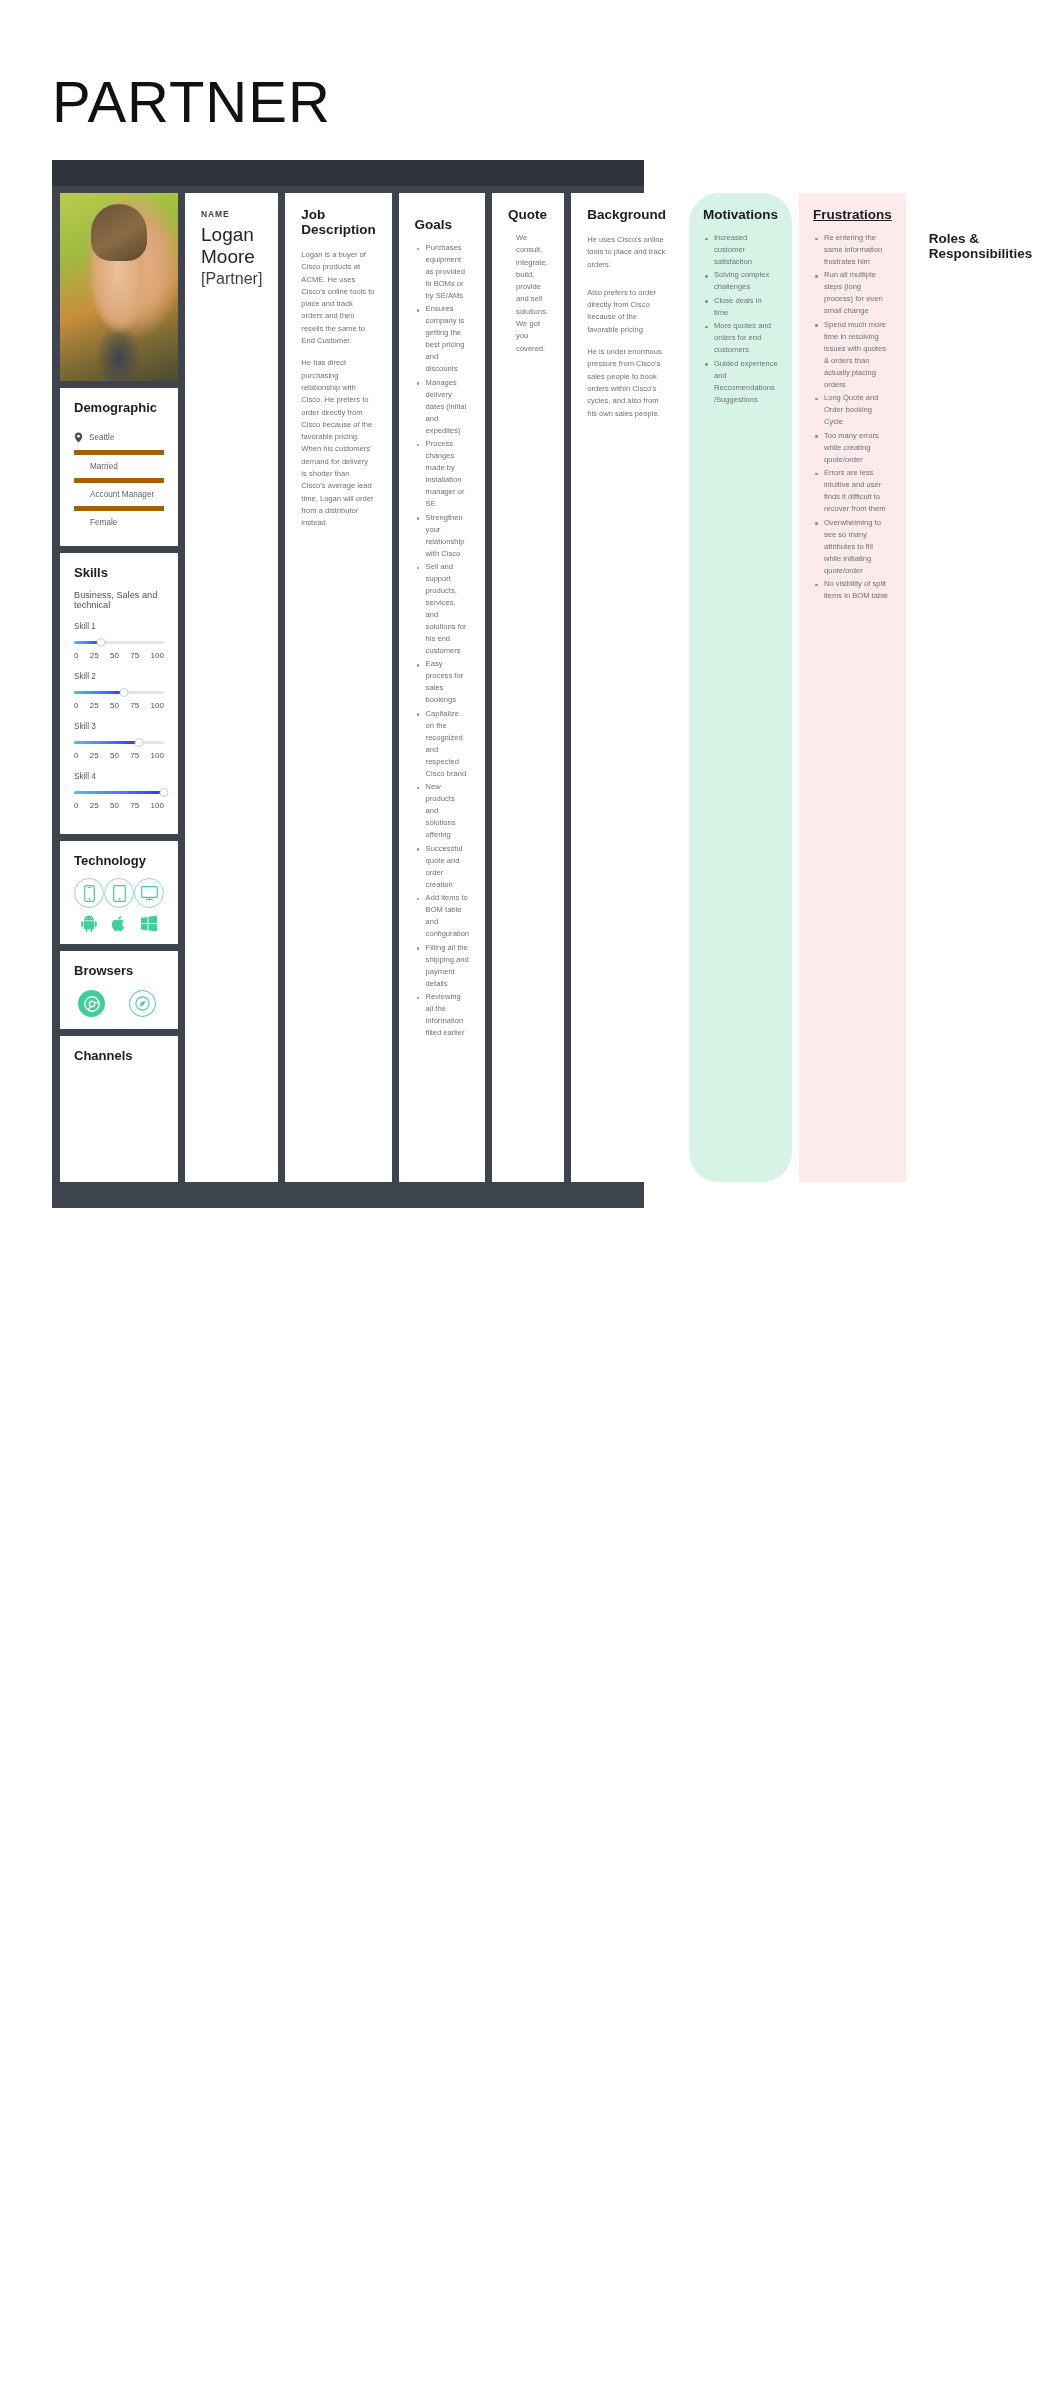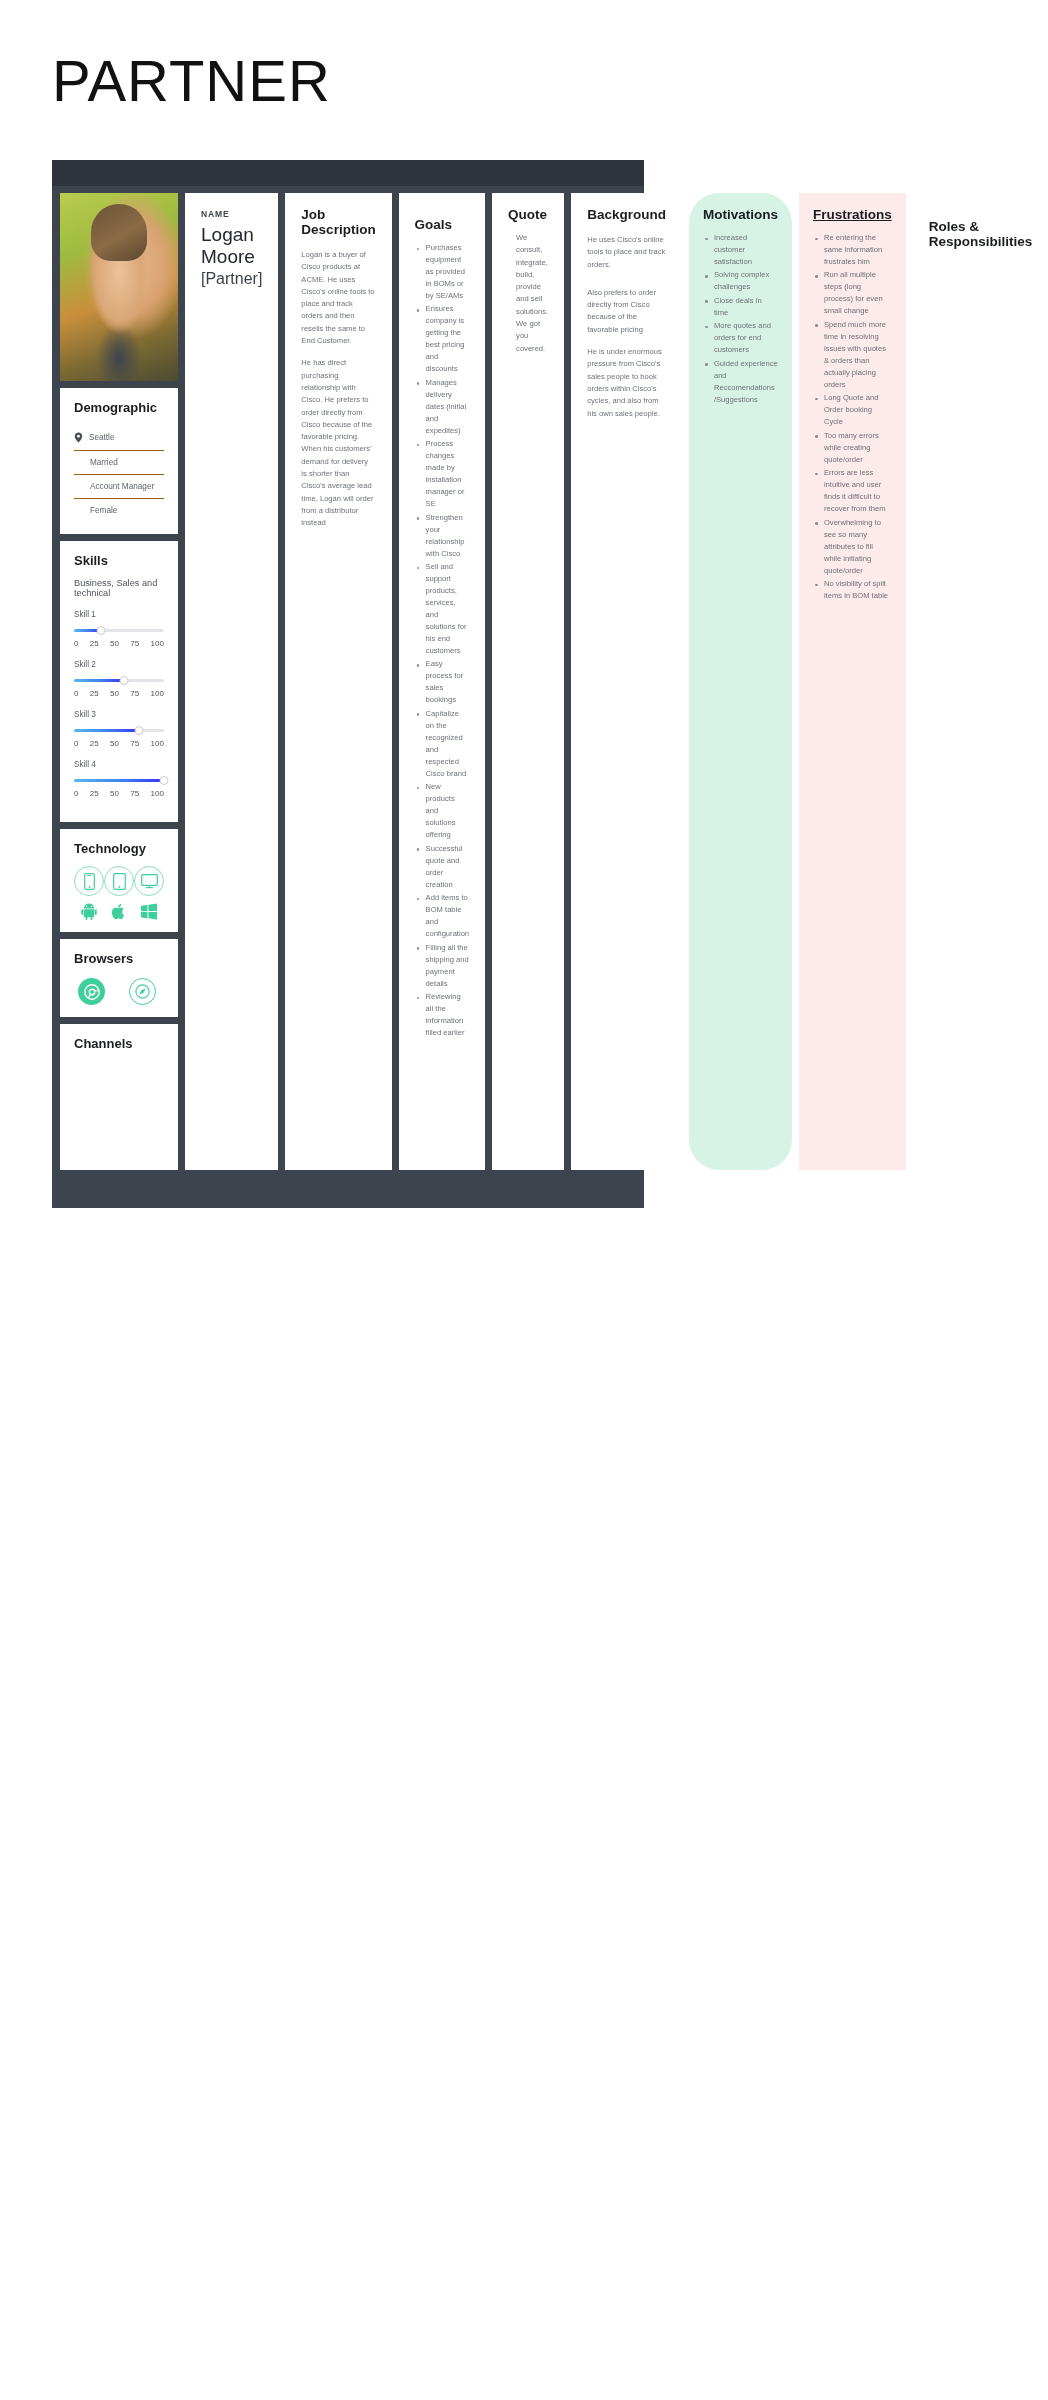--- a/index.html
+++ b/index.html
@@ -5,21 +5,21 @@
   * { box-sizing: border-box; margin: 0; padding: 0; }
   html, body {
     width: 1048px; height: 2400px;
     background: #ffffff;
     font-family: "Liberation Sans", sans-serif;
     overflow: hidden;
   }
   .page { position: relative; width: 1048px; height: 2400px; background:#fff; }
 
   .page-title {
-    position: absolute; left: 52px; top: 49px;
+    position: absolute; left: 52px; top: 70px;
     font-size: 58px; font-weight: 400; letter-spacing: 1px;
     color: #111; line-height: 1.1;
   }
 
   .board {
     position: absolute; left: 52px; top: 160px;
     width: 592px; height: 1048px;
     background: #3d444e;
     padding: 0;
   }
@@ -68,21 +68,21 @@
   }
   ul.bullets li::before {
     content:""; position:absolute; left:2px; top:5.5px;
     width:2.6px; height:2.6px; border-radius:50%; background:#8a8f95;
   }
 
   
   .demo-row {
     display:flex; align-items:center; gap:6px;
     font-size: 8.2px; color:#5e636a;
-    padding: 7px 0 7px 0; border-bottom: 1px solid #a16207;
+    padding: 7px 0 7px 0; border-bottom: 5px solid #a16207;
   }
   .demo-row:last-child { border-bottom: none; }
   .demo-row.indent { padding-left: 16px; }
   .pin { width:9px; height:11px; flex:0 0 auto; }
 
   
   .skill-sub { font-size: 9.2px; color:#4d5258; margin: 2px 0 12px; }
   .skill-name { font-size: 8.2px; color:#55595f; margin-bottom: 6px; }
   .slider { position:relative; height: 11px; margin-bottom: 3px; }
   .track {
@@ -382,21 +382,21 @@
               <li>Spend much more time in resolving issues with quotes &amp; orders than actually placing orders</li>
               <li>Long Quote and Order booking Cycle</li>
               <li>Too many errors while creating quote/order</li>
               <li>Errors are less intuitive and user finds it difficult to recover from them</li>
               <li>Overwhelming to see so many attributes to fill while initiating quote/order</li>
               <li>No visibility of split items in BOM table</li>
             </ul>
           </div>
         </div>
 
-        <div class="card card-pad rr" style="padding:26px 16px;">
+        <div class="card card-pad rr" style="padding:26px 16px;margin-top:12px;">
           <div class="h-title-lg">Roles &amp; Responsibilities</div>
         </div>
 
         <div class="card card-pad rr" style="padding:2px 16px;">
           <div class="h-title-lg">Brands and Influencers</div>
         </div>
 
       </div>
 
     </div>

